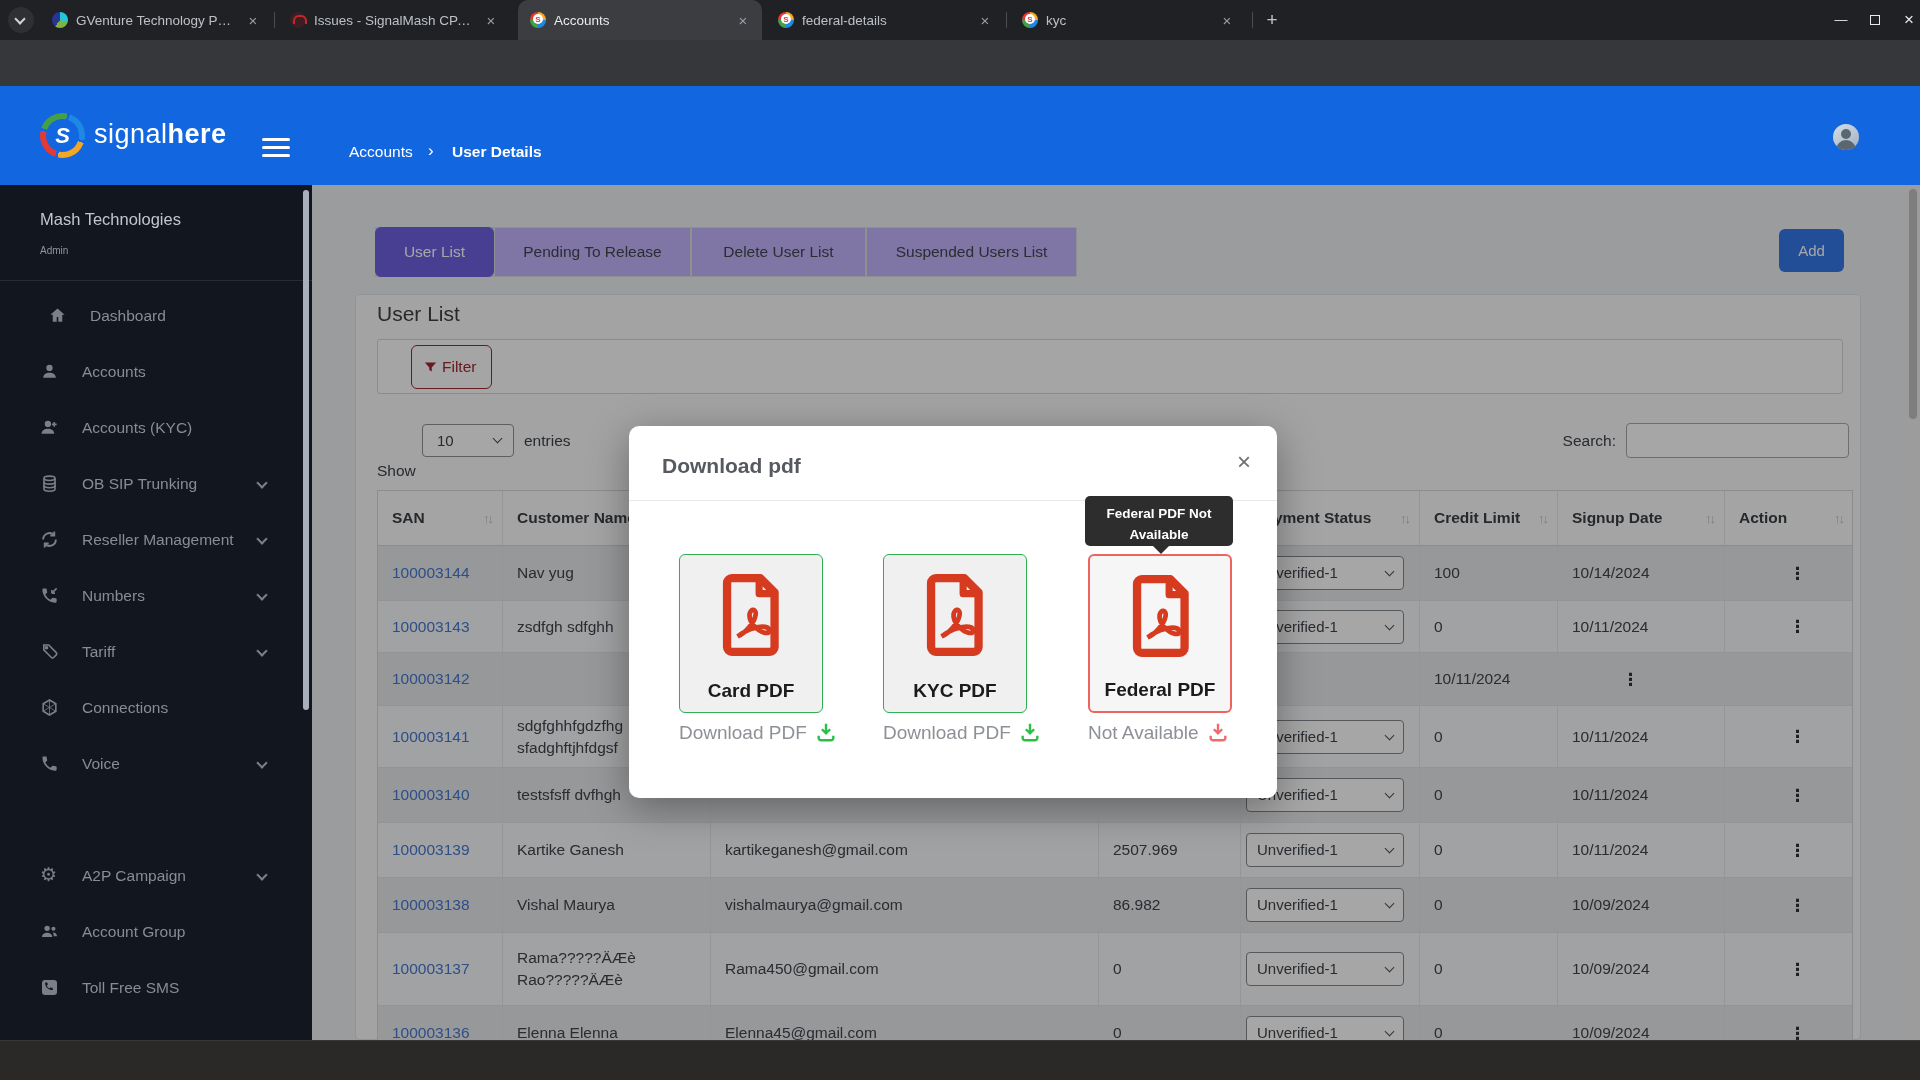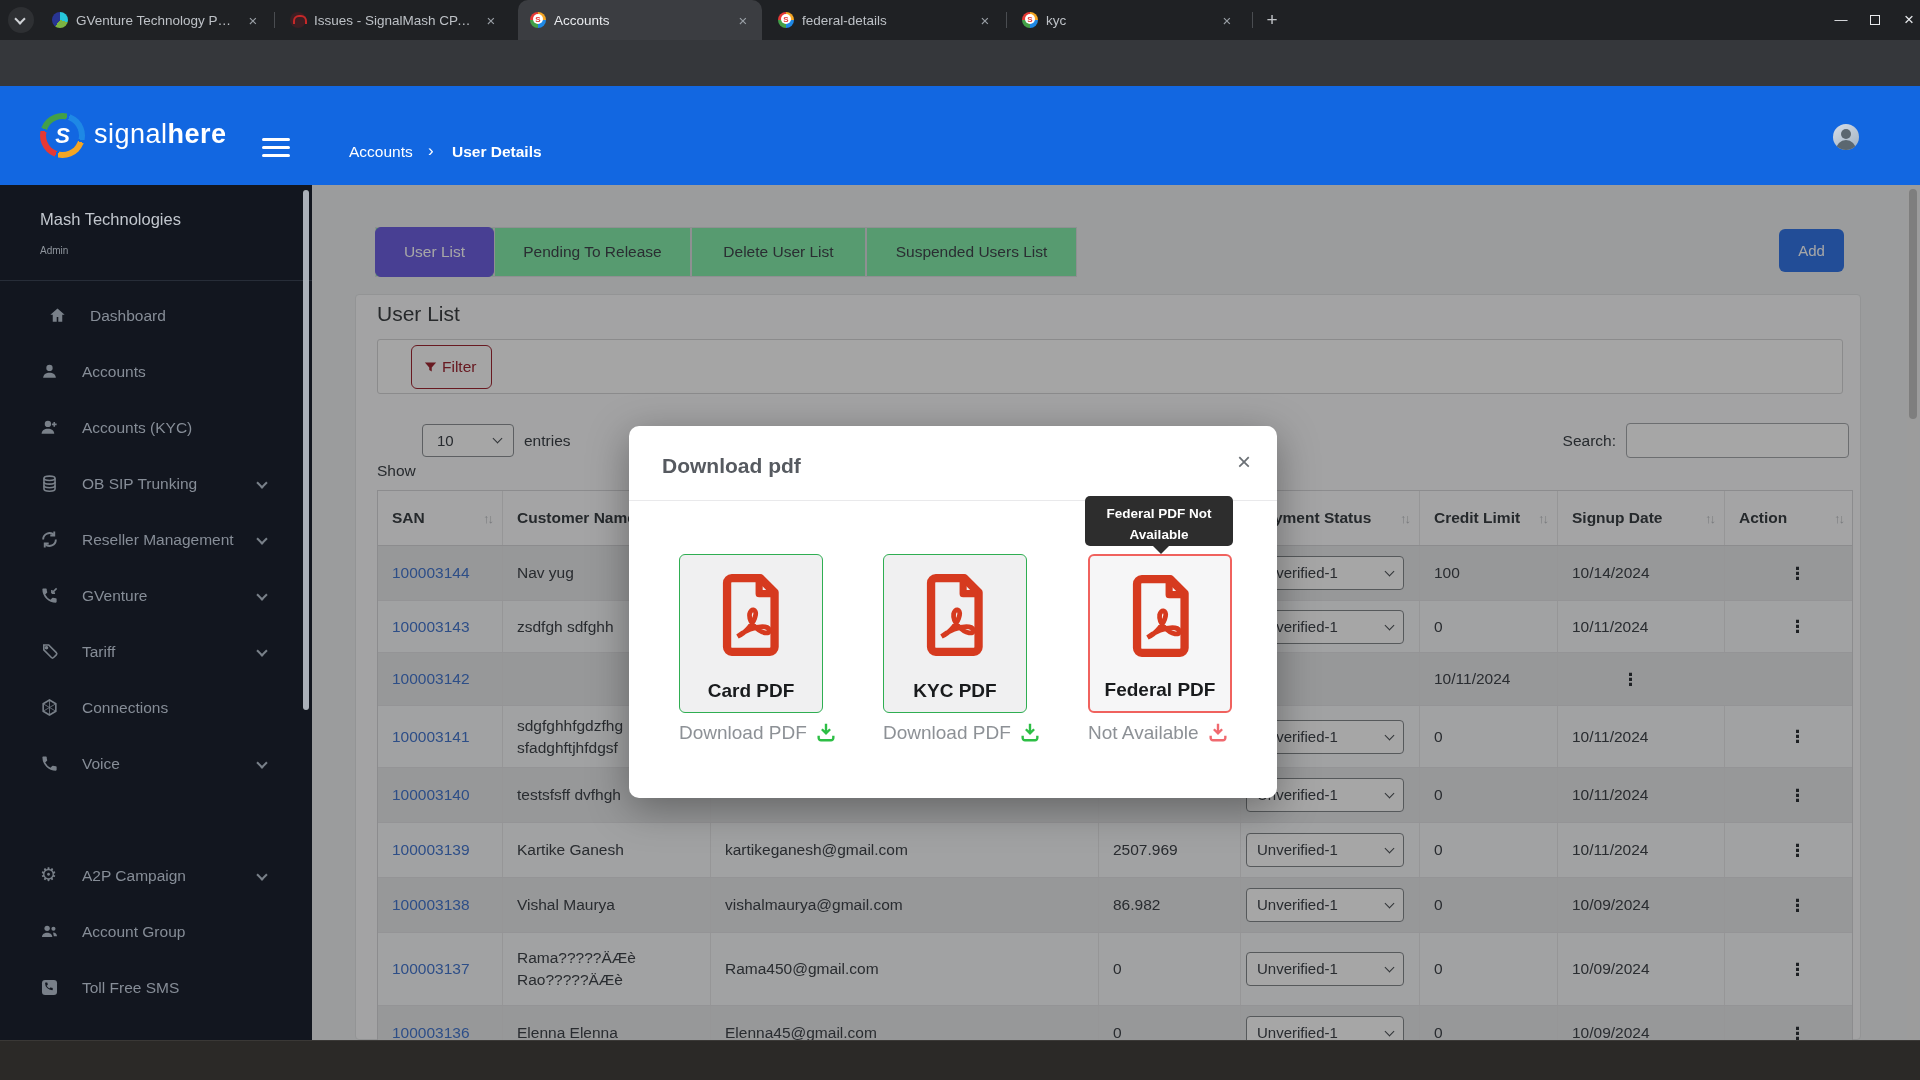--- a/index.html
+++ b/index.html
@@ -56,21 +56,21 @@
   .side-div { left:0; top:280px; width:312px; height:1px; background:#272d38; }
   .nav-item { left:0; width:312px; height:56px; color:#868d97; font-size:15.5px; }
   .nav-item .ic { position:absolute; left:40px; top:17px; width:20px; height:20px; color:#798089; }
   .nav-item .lb { position:absolute; left:82px; top:18px; white-space:nowrap; }
   .nav-item .caret { position:absolute; left:258px; top:22px; width:8px; height:8px; border-right:2px solid #798089; border-bottom:2px solid #798089; transform:rotate(45deg); }
   .side-scroll { left:303px; top:190px; width:6px; height:520px; border-radius:3px; background:#aab0b9; }
 
   
   .content-bg { left:312px; top:185px; width:1608px; height:855px; background:#eef0f2; }
   .panel { left:355px; top:294px; width:1506px; height:746px; background:#fafbfc; border:1px solid #e2e3e5; border-radius:4px; }
-  .ptab { top:227px; height:50px; background:#86efac; border:1px solid #dcdde0; color:#41464d; font-size:15.5px; text-align:center; line-height:48px; }
+  .ptab { top:227px; height:50px; background:#c4b5fd; border:1px solid #dcdde0; color:#41464d; font-size:15.5px; text-align:center; line-height:48px; }
   .ptab.active { background:#6f61e2; color:#fff; border-color:#6f61e2; border-radius:6px; }
   .addbtn { left:1779px; top:229px; width:65px; height:43px; background:#3577e8; color:#fff; font-size:15px; border-radius:6px; text-align:center; line-height:43px; }
   .sec-title { left:377px; top:302px; color:#3c4043; font-size:21px; }
   .filterbar { left:377px; top:339px; width:1466px; height:55px; background:#fdfdfd; border:1px solid #d6d6d8; border-radius:3px; }
   .filterbtn { left:411px; top:345px; width:81px; height:44px; border:1.5px solid #a02833; border-radius:6px; color:#a02833; font-size:15.5px; }
   .filterbtn svg { position:absolute; left:11px; top:14px; }
   .filterbtn .lb { position:absolute; left:30px; top:12px; }
   .show-lb { left:377px; top:432px; color:#3c4147; font-size:15.5px;margin-top:30px; }
   .show-sel { left:422px; top:424px; width:92px; height:33px; background:#fff; border:1px solid #8f9397; border-radius:4px; }
   .show-sel .v { position:absolute; left:14px; top:7px; font-size:15px; color:#3c4147; }
@@ -300,21 +300,21 @@
           </svg></span>
       <span class="lb">Reseller Management</span>
       <span class="caret"></span>
     </div>
     <div class="abs nav-item" style="top:384px;">
       <span class="ic"><svg width="19" height="19" viewBox="0 0 24 24" fill="#798089">
             <path d="M6.6 10.8a15 15 0 0 0 6.6 6.6l2.2-2.2a1 1 0 0 1 1-.25 11 11 0 0 0 3.6.6 1 1 0 0 1 1 1V20a1 1 0 0 1-1 1A17 17 0 0 1 3 4a1 1 0 0 1 1-1h3.5a1 1 0 0 1 1 1 11 11 0 0 0 .6 3.6 1 1 0 0 1-.25 1z"></path>
             <path d="M15 9h4M15 9V5" stroke="#798089" stroke-width="2" fill="none"></path>
             <path d="M21 3l-6 6" stroke="#798089" stroke-width="2"></path>
           </svg></span>
-      <span class="lb">GVenture</span>
+      <span class="lb">Numbers</span>
       <span class="caret"></span>
     </div>
     <div class="abs nav-item" style="top:440px;">
       <span class="ic"><svg width="19" height="19" viewBox="0 0 24 24" fill="none" stroke="#798089" stroke-width="2">
             <path d="M20.6 13.4L11 3.8H4.8v6.2l9.6 9.6a2 2 0 0 0 2.8 0l3.4-3.4a2 2 0 0 0 0-2.8z"></path>
             <circle cx="8.2" cy="7.2" r="1.3" fill="#798089"></circle>
           </svg></span>
       <span class="lb">Tariff</span>
       <span class="caret"></span>
     </div>

